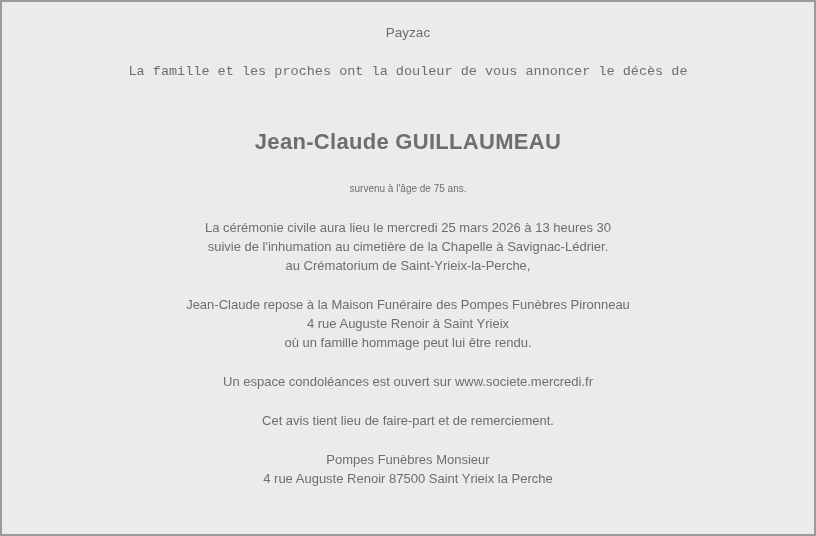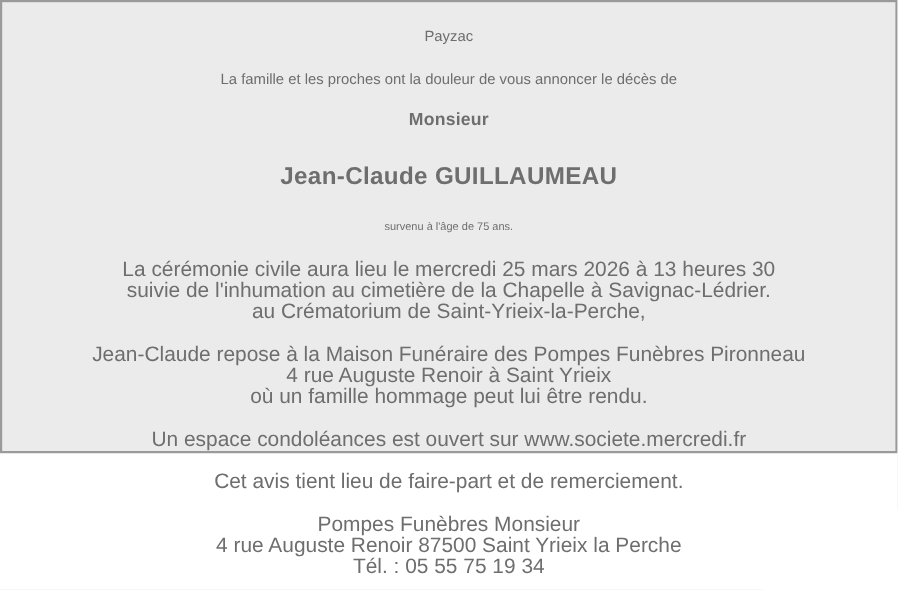--- a/index.html
+++ b/index.html
@@ -8,41 +8,42 @@
   }
   body {
     width: 816px;
     height: 536px;
     background: #ffffff;
     font-family: "Liberation Sans", sans-serif;
   }
   .notice-card {
     box-sizing: border-box;
     width: 816px;
-    height: 412px;
+    height: 536px;
     background: #ebebeb;
     border: 2px solid #9a9a9a;
     padding: 22px 40px 0 40px;
     text-align: center;
     color: #6e6e6e;
   }
   .line {
-    font-size: 19px;
+    font-size: 13px;
     line-height: 19px;
     color: #6e6e6e;
     white-space: pre-wrap;
   }
   .gap-md { height: 20px; }
   .gap-lg { height: 24px; }
   .location {
     font-size: 13.5px;
     line-height: 18px;
   }
   .announce {
     font-size: 13.5px;
+    font-family: Liberation Mono, monospace;
   }
   .title-monsieur {
     font-size: 16px;
     font-weight: bold;
     color: #6e6e6e;
     letter-spacing: 0.2px;
   }
   .deceased-name {
     font-size: 22px;
     font-weight: bold;
@@ -65,21 +66,20 @@
 <div class="notice-card">
 
   <div class="line location">Payzac</div>
 
   <div class="gap-md"></div>
 
   <div class="line announce">La famille et les proches ont la douleur de vous annoncer le décès de</div>
 
   <div class="gap-md"></div>
 
-  <div class="title-monsieur">Monsieur</div>
 
   <div class="gap-lg"></div>
 
   <div class="deceased-name">Jean-Claude GUILLAUMEAU</div>
 
   <div class="gap-md"></div>
 
   <div class="line age-line">survenu à l'âge de 75 ans.</div>
 
   <div class="gap-md"></div>
@@ -104,18 +104,17 @@
 
   <div class="gap-md"></div>
 
   <div class="line">Cet avis tient lieu de faire-part et de remerciement.</div>
 
   <div class="gap-md"></div>
 
   <div class="address">
     <p class="line">Pompes Funèbres Monsieur</p>
     <p class="line">4 rue Auguste Renoir 87500 Saint Yrieix la Perche</p>
-    <p class="line">Tél. : 05 55 75 19 34</p>
   </div>
 
   <div class="gap-md"></div>
 
 </div>
 
 </body></html>

